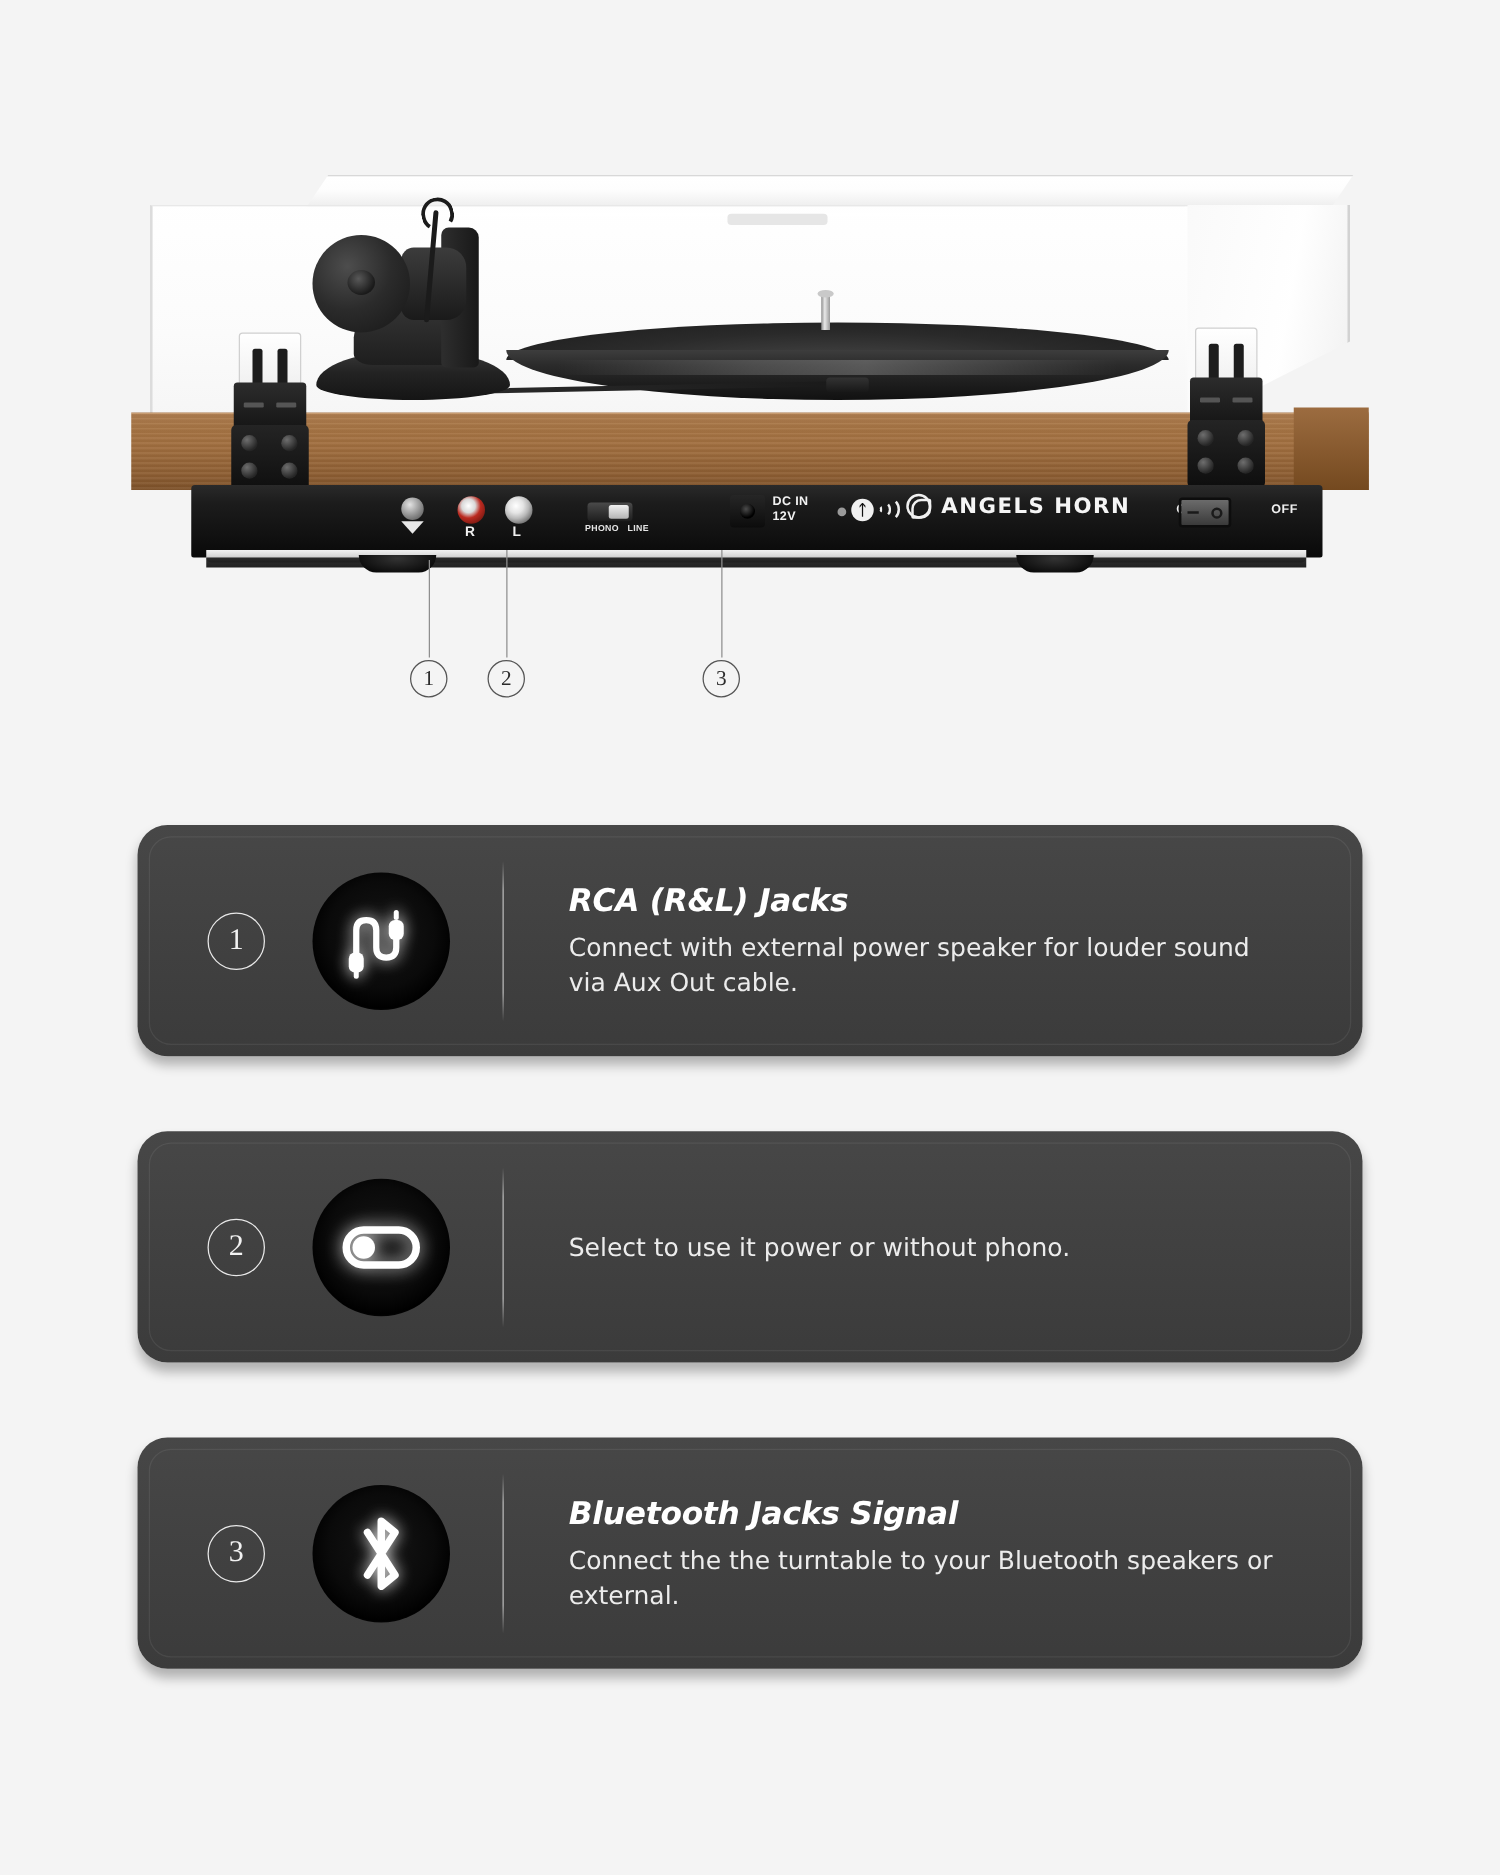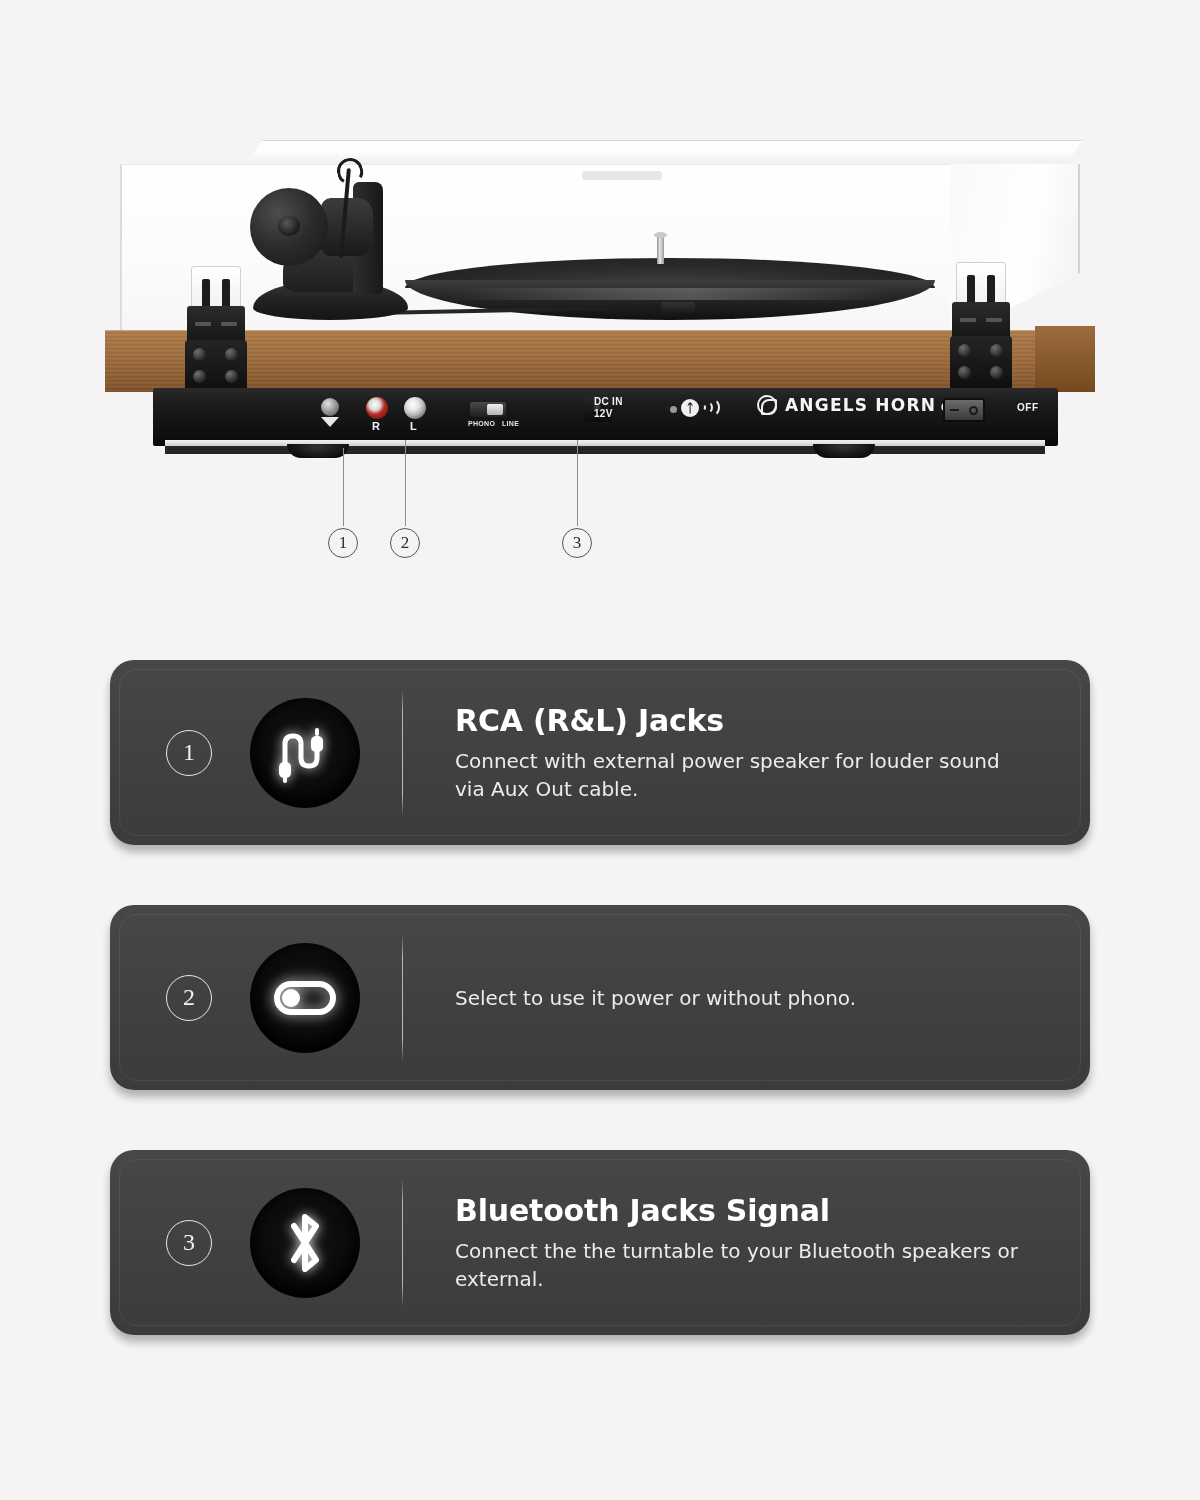--- a/index.html
+++ b/index.html
@@ -339,21 +339,21 @@
     background: linear-gradient(180deg,#262626,#0c0c0c);
     border-radius:3px;
   }
   .dcjack::after {
     content:""; position:absolute; left:8px; top:7px;
     width:12px; height:12px;
     background: radial-gradient(circle at 40% 35%, #4b4b4b, #000 65%);
     border-radius:50%;
   }
   .dc-text {
-    position:absolute; left:489px; top:256px;
+    position:absolute; left:513px; top:256px;
     color:#f2f2f2; font-size:10px; font-weight:700; line-height:12px;
     letter-spacing:.3px;
   }
 
   .bt-led {
     position:absolute; left:565px; top:266px;
     width:7px; height:7px; background:#9a9a9a; border-radius:50%;
   }
   .bt-sym {
     position:absolute; left:576px; top:259px;
@@ -369,21 +369,21 @@
   .bt-wave span {
     position:absolute; border:2px solid #f0f0f0;
     border-radius:50%;
     border-left-color:transparent; border-top-color:transparent; border-bottom-color:transparent;
   }
   .w1 { left:0; top:6px; width:7px; height:7px; }
   .w2 { left:2px; top:3px; width:12px; height:13px; }
   .w3 { left:4px; top:0px; width:17px; height:19px; }
 
   .brand {
-    position:absolute; left:652px; top:255px;
+    position:absolute; left:620px; top:255px;
     display:flex; align-items:flex-end; gap:8px;
   }
   .brand-knot {
     width:20px; height:20px;
     border:2px solid #f0f0f0;
     border-radius:50%;
     position:relative;
   }
   .brand-knot::before {
     content:""; position:absolute; left:2px; top:2px;
@@ -495,25 +495,26 @@
     flex: 0 0 auto;
   }
 
   .card-text {
     margin-left: 52px;
     flex: 1 1 auto;
     padding-right: 20px;
   }
   .card-title {
     color: #ffffff;
-    font-size: 30px;
+    font-size: 25px;
     font-weight: 700;
     letter-spacing: -0.2px;
     margin-bottom: 9px;
     font-family: "DejaVu Sans", sans-serif;
+    font-style: italic;
   }
   .card-desc {
     color: #ececec;
     font-size: 20px;
     line-height: 28px;
     font-family: "DejaVu Sans", sans-serif;
     font-weight: 400;
     max-width: 570px;
   }
 

